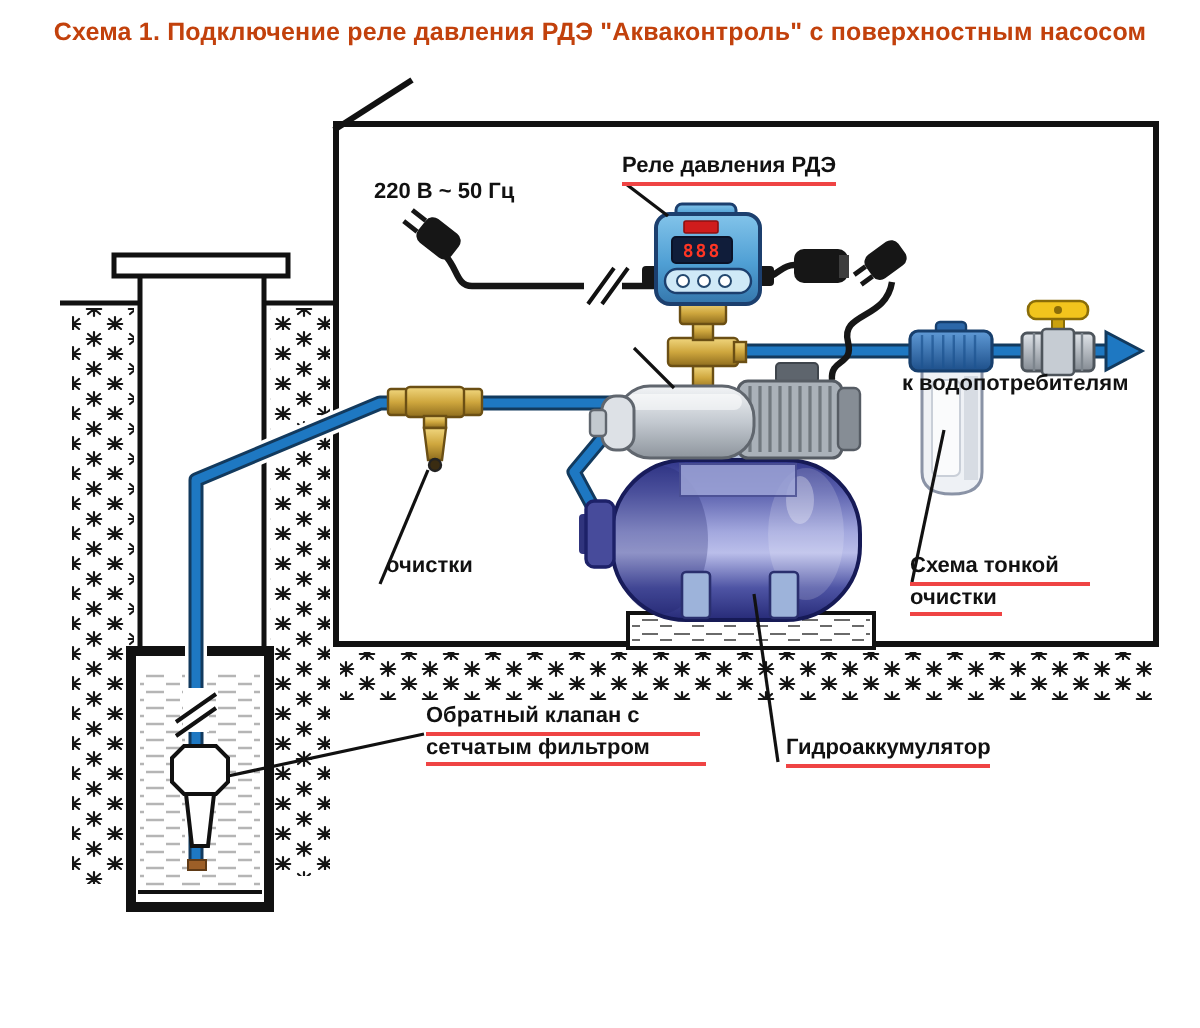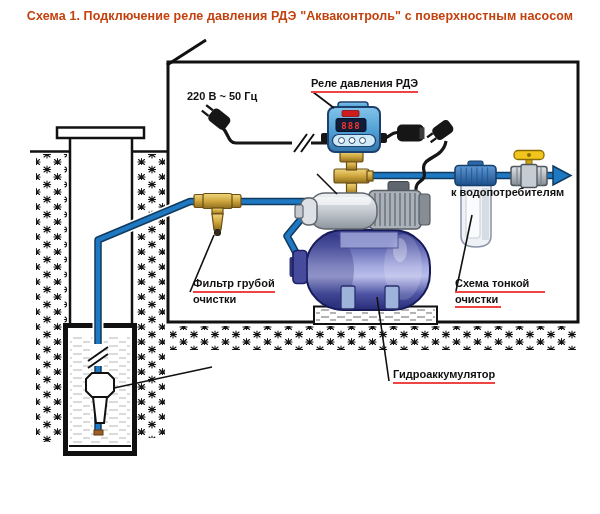--- a/index.html
+++ b/index.html
@@ -229,27 +229,30 @@
 <div class="lbl" style="left:311px; top:77px;">
   <span class="u" style="min-width:96px;">Реле давления РДЭ</span>
 </div>
 
 <div class="lbl" style="left:202px; top:159px;">
 </div>
 
 <div class="lbl" style="left:451px; top:140px;margin-top:46px;">к водопотребителям</div>
 
 <div class="lbl" style="left:193px; top:277px;">
-  <span class="ln"><span class="u" style="min-width:80px;">Фильтр грубой</span></span>
   <span class="ln">очистки</span>
 </div>
 
 <div class="lbl" style="left:455px; top:277px;">
   <span class="ln"><span class="u" style="min-width:90px;">Схема тонкой</span></span>
   <span class="ln"><span class="u" style="min-width:46px;">очистки</span></span>
 </div>
 
+<div class="lbl" style="left:213px; top:352px;">
+  <span class="ln"><span class="u" style="min-width:137px;">Обратный клапан с</span></span>
+  <span class="ln"><span class="u" style="min-width:140px;">сетчатым фильтром</span></span>
+</div>
 
 <div class="lbl" style="left:376px; top:368px;margin-left:17px;">
   <span class="u" style="min-width:94px;">Гидроаккумулятор</span>
 </div>
 
 </div>
 
 </body></html>

